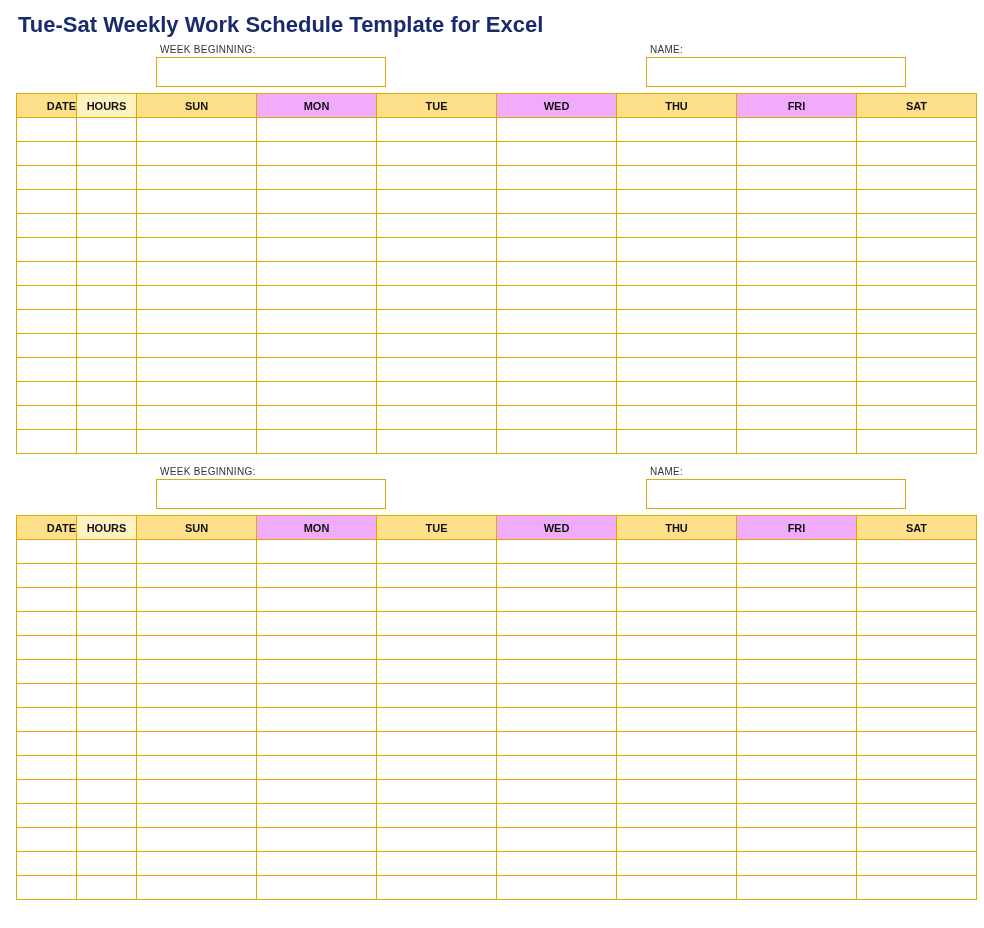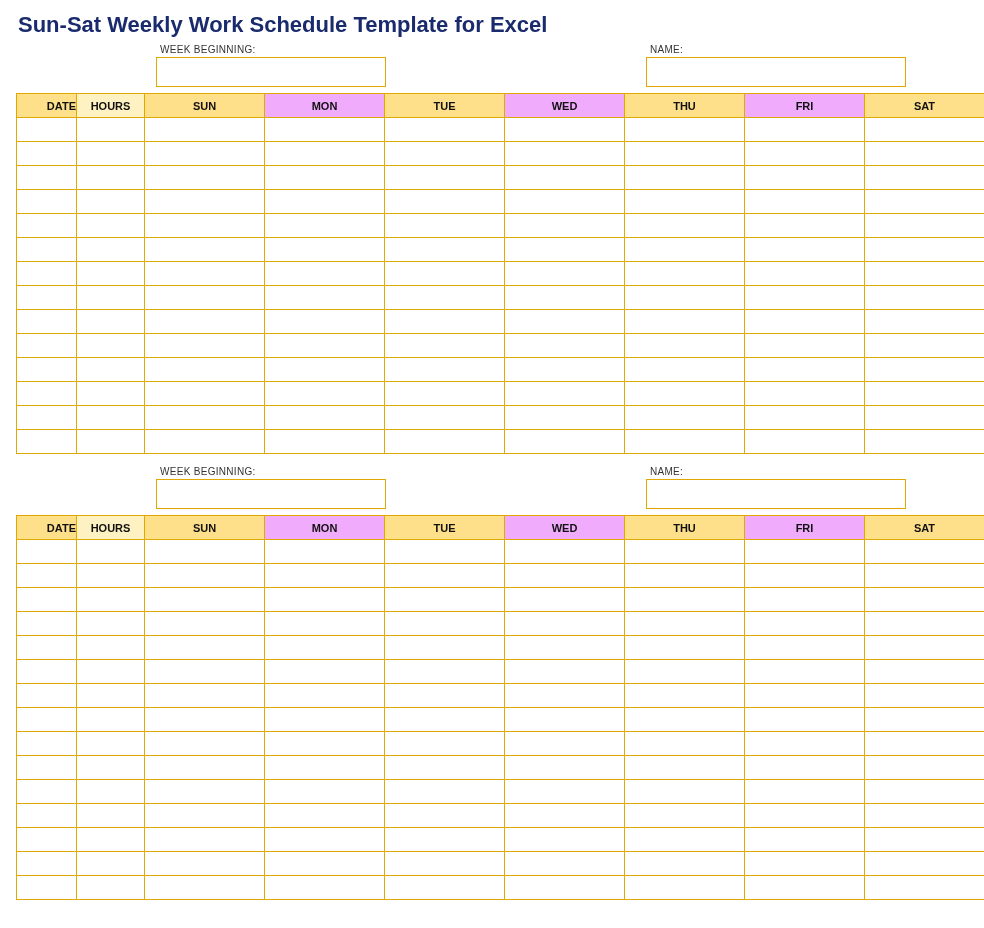--- a/index.html
+++ b/index.html
@@ -47,32 +47,32 @@
     border: 1px solid #e0a800;
     height: 24px;
     font-size: 11px;
     font-weight: bold;
     text-align: center;
     vertical-align: middle;
     color: #111;
     padding: 0;
   }
   table.sched th.col-date  { width: 60px;  background: #ffe08a; text-align: right; }
-  table.sched th.col-hours { width: 68px;  background: #fff2c2; text-align: center; }
+  table.sched th.col-hours { width: 60px;  background: #fff2c2; text-align: center; }
   table.sched th.col-day   { width: 120px; margin-left: 24px; }
 
   .shade-light  { background: #ffe08a; }
   .shade-bright { background: #f0abfc; }
 
   table.sched tbody td { background: #fff; }
 </style>
 </head>
 <body>
 
-<div class="title">Sun-Sat Weekly Work Schedule Template for Excel</div>
+<div class="title">Tue-Sat Weekly Work Schedule Template for Excel</div>
 
 <div id="blocks">
     <div class="block">
       <div class="inputs-row">
         <div class="input-group">
           <div class="input-label">WEEK BEGINNING:</div>
           <div class="input-box"></div>
         </div>
         <div class="input-group">
           <div class="input-label">NAME:</div>

